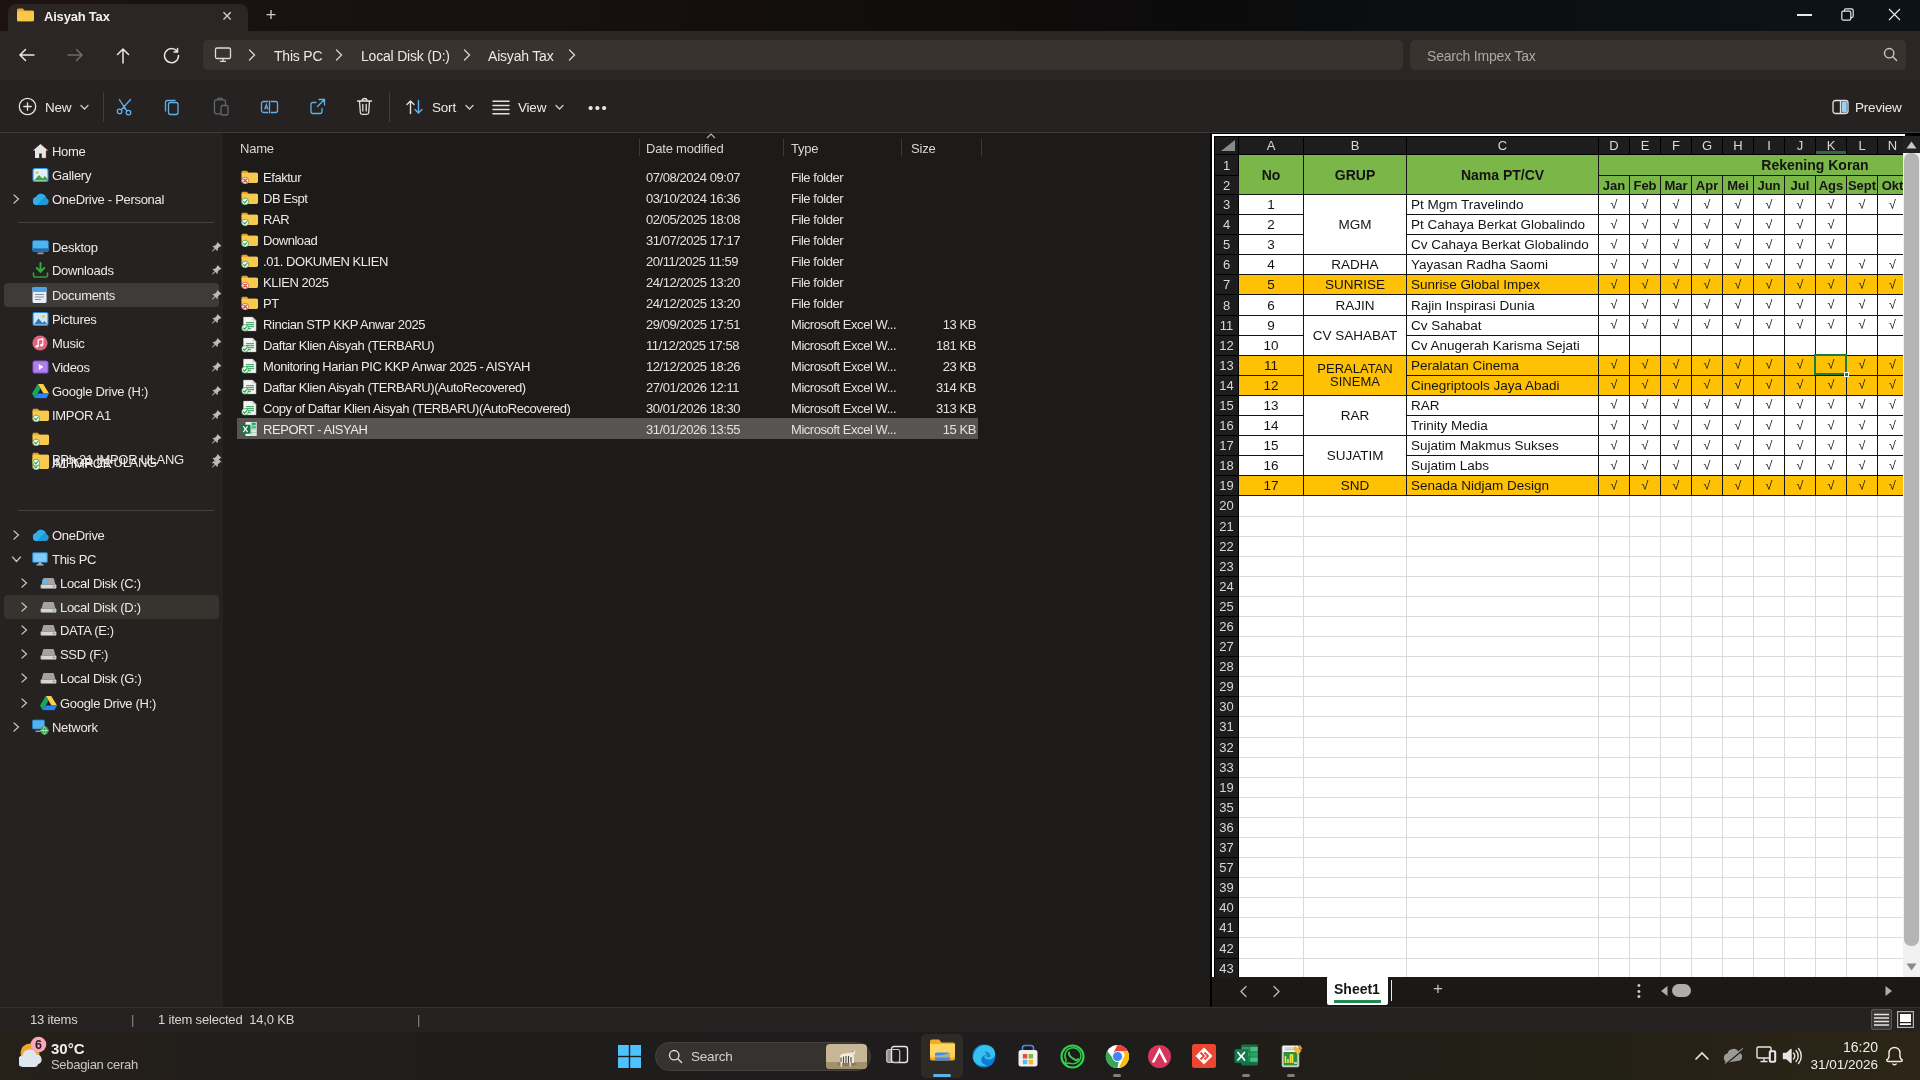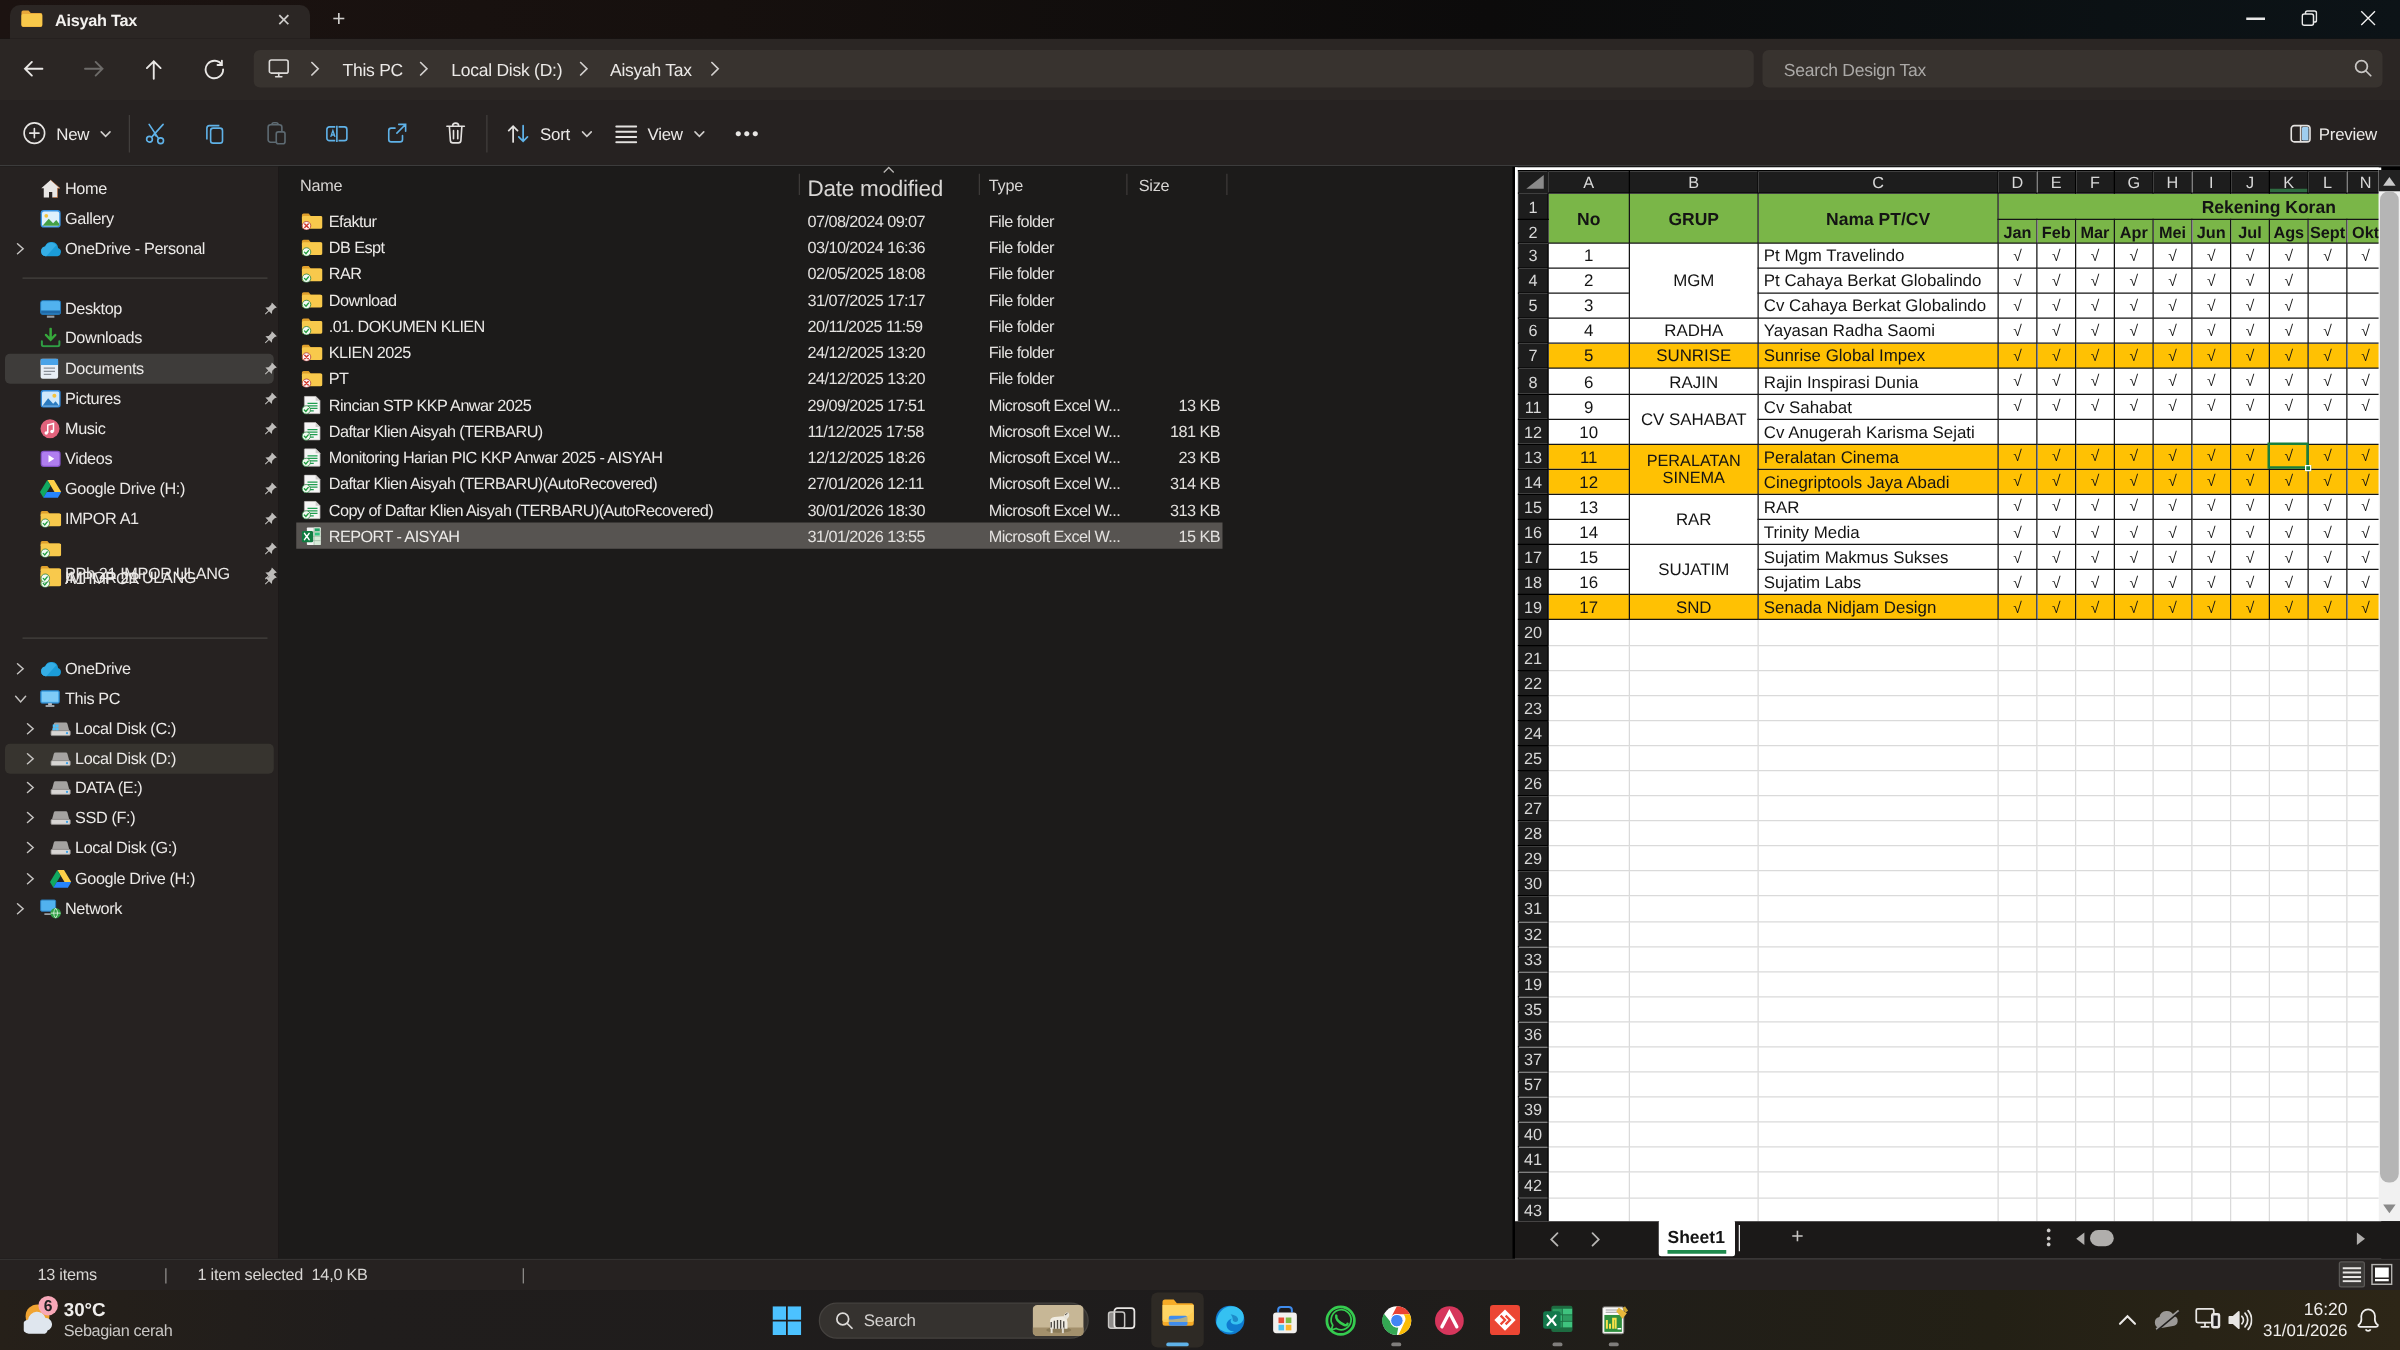--- a/index.html
+++ b/index.html
@@ -125,21 +125,21 @@
         <path d="M1.5 1 L6.5 6 l-5 5"></path>
       </svg>
     </div>
 <div class="abs" style="left:488px;top:48px;font-size:14px;letter-spacing:-0.2px;color:#ebe9e7;">Aisyah Tax</div>
 <div class="abs" style="left:568px;top:49px;">
       <svg width="8" height="12" viewBox="0 0 8 12" fill="none" stroke="#d2d0ce" stroke-width="1.4" stroke-linecap="round">
         <path d="M1.5 1 L6.5 6 l-5 5"></path>
       </svg>
     </div>
 <div class="abs crumbbox" style="left:1410px;top:40px;width:496px;height:30px;"></div>
-<div class="abs" style="left:1427px;top:48px;font-size:14px;letter-spacing:-0.2px;color:#aba9a7;">Search Design Tax</div>
+<div class="abs" style="left:1427px;top:48px;font-size:14px;letter-spacing:-0.2px;color:#aba9a7;">Search Impex Tax</div>
 <div class="abs" style="left:1883px;top:47px;">
       <svg width="15" height="15" viewBox="0 0 15 15" fill="none" stroke="#c9c7c5" stroke-width="1.4">
         <circle cx="6.2" cy="6.2" r="4.7"></circle>
         <path d="M9.8 9.8 L13.6 13.6" stroke-linecap="round"></path>
       </svg>
     </div>
 <div class="abs" id="toolbar"></div>
 <div class="abs" style="left:18px;top:97px;">
       <svg width="19" height="19" viewBox="0 0 19 19" fill="none" stroke="#e7e5e3" stroke-width="1.3">
         <circle cx="9.5" cy="9.5" r="8.2"></circle>
@@ -574,21 +574,21 @@
           <rect x="3.5" y="11.6" width="6" height="1.4" fill="#9aa0a6"></rect>
           <circle cx="12.5" cy="11.5" r="4.2" fill="#2f9e44"></circle>
           <path d="M8.6 11.5 h7.8 M12.5 7.5 a6.5 6.5 0 0 1 0 8 M12.5 7.5 a6.5 6.5 0 0 0 0 8" stroke="#d9f2dc" stroke-width="0.7" fill="none"></path>
         </svg>
       </span>
       <span class="lbl" style="left:48px;">Network</span>
     </div>
 <div class="abs" style="left:18px;top:222px;width:196px;height:1px;background:#44423f;"></div>
 <div class="abs" style="left:18px;top:510px;width:196px;height:1px;background:#44423f;"></div>
 <div class="abs" style="left:240px;top:141px;font-size:13px;letter-spacing:-0.2px;color:#d8d6d4;">Name</div>
-<div class="abs" style="left:646px;top:141px;font-size:18px;letter-spacing:-0.2px;color:#d8d6d4;">Date modified</div>
+<div class="abs" style="left:646px;top:141px;font-size:13px;letter-spacing:-0.2px;color:#d8d6d4;">Date modified</div>
 <div class="abs" style="left:791px;top:141px;font-size:13px;letter-spacing:-0.2px;color:#d8d6d4;">Type</div>
 <div class="abs" style="left:911px;top:141px;font-size:13px;letter-spacing:-0.2px;color:#d8d6d4;">Size</div>
 <div class="abs" style="left:706px;top:133px;">
       <svg width="10" height="6" viewBox="0 0 10 6" fill="none" stroke="#b5b3b1" stroke-width="1.1">
         <path d="M1 5 L5 1 L9 5"></path>
       </svg>
     </div>
 <div class="abs" style="left:639px;top:139px;width:1px;height:17px;background:#3c3a38;"></div>
 <div class="abs" style="left:783px;top:139px;width:1px;height:17px;background:#3c3a38;"></div>
 <div class="abs" style="left:901px;top:139px;width:1px;height:17px;background:#3c3a38;"></div>

